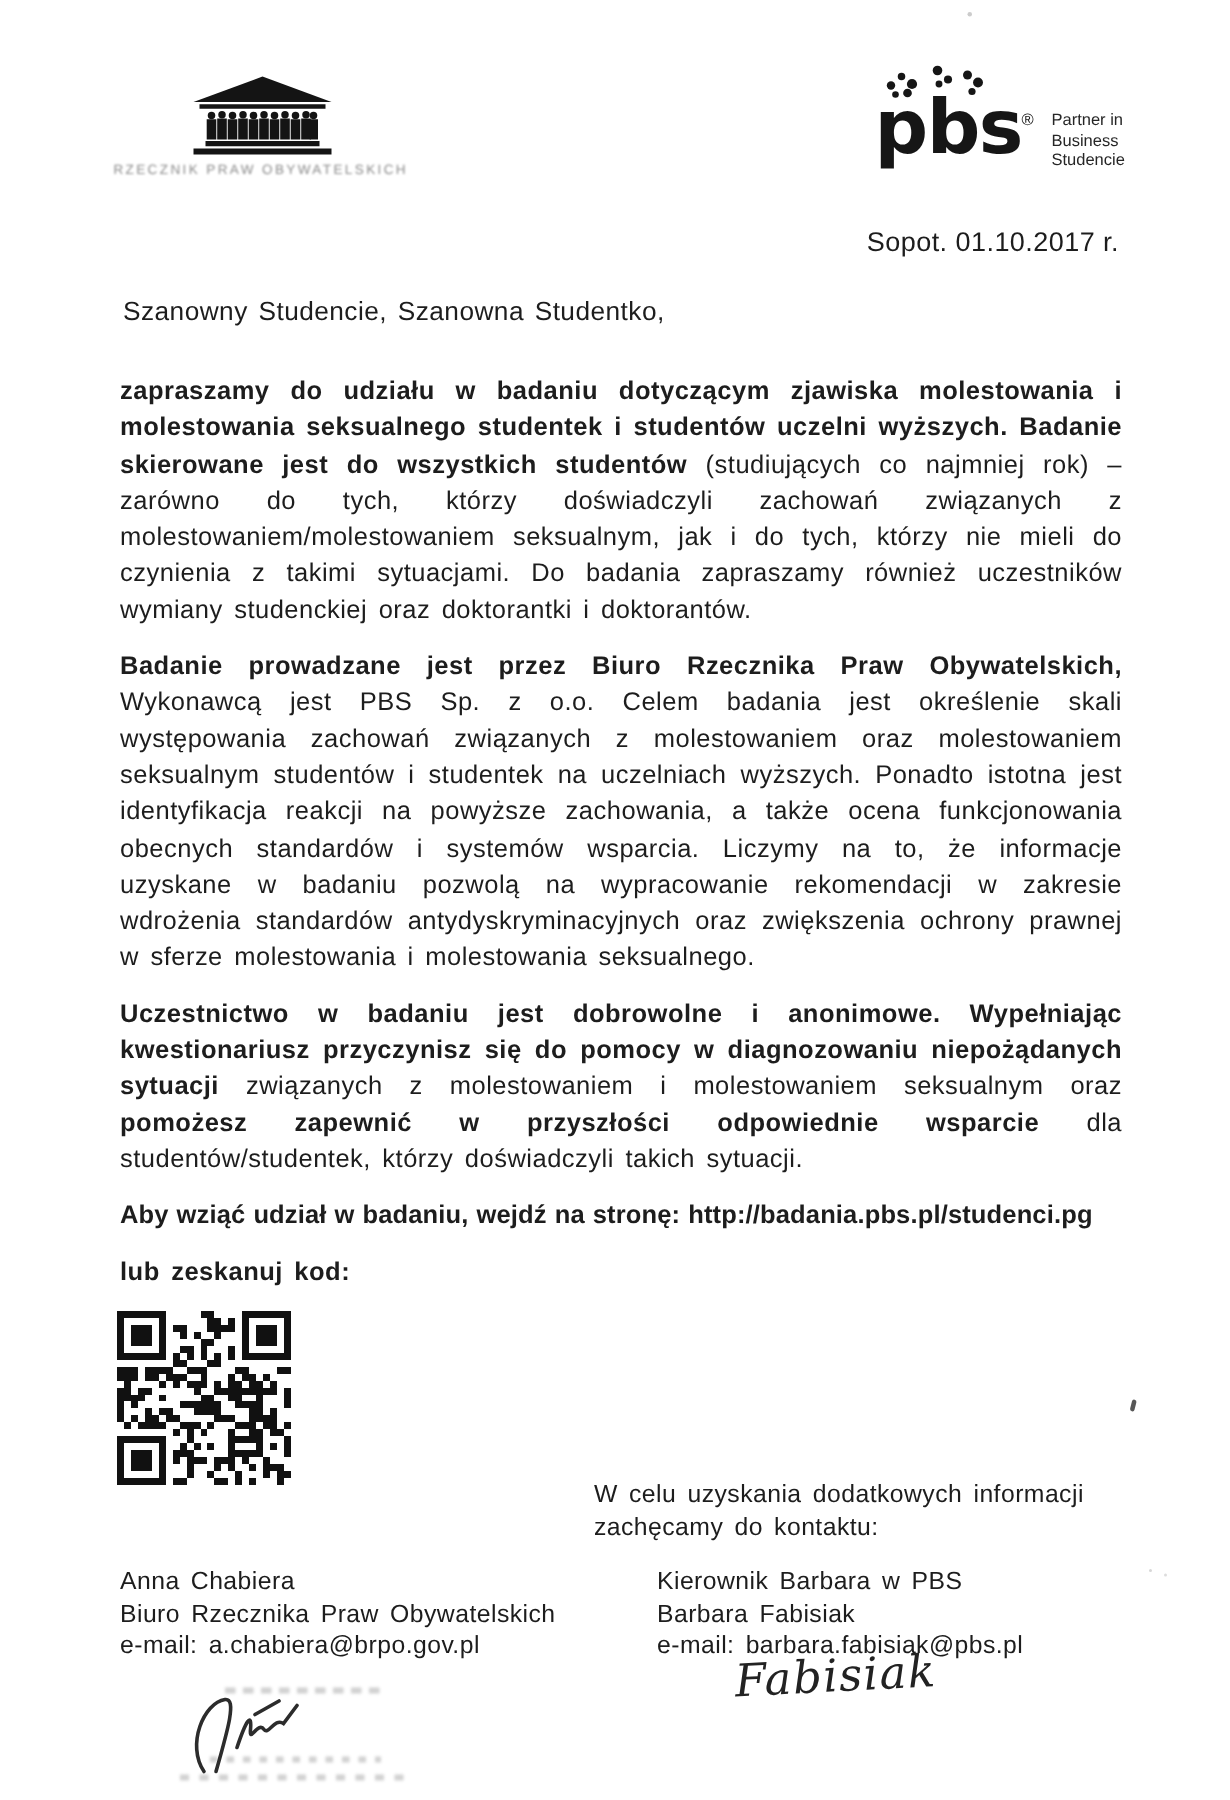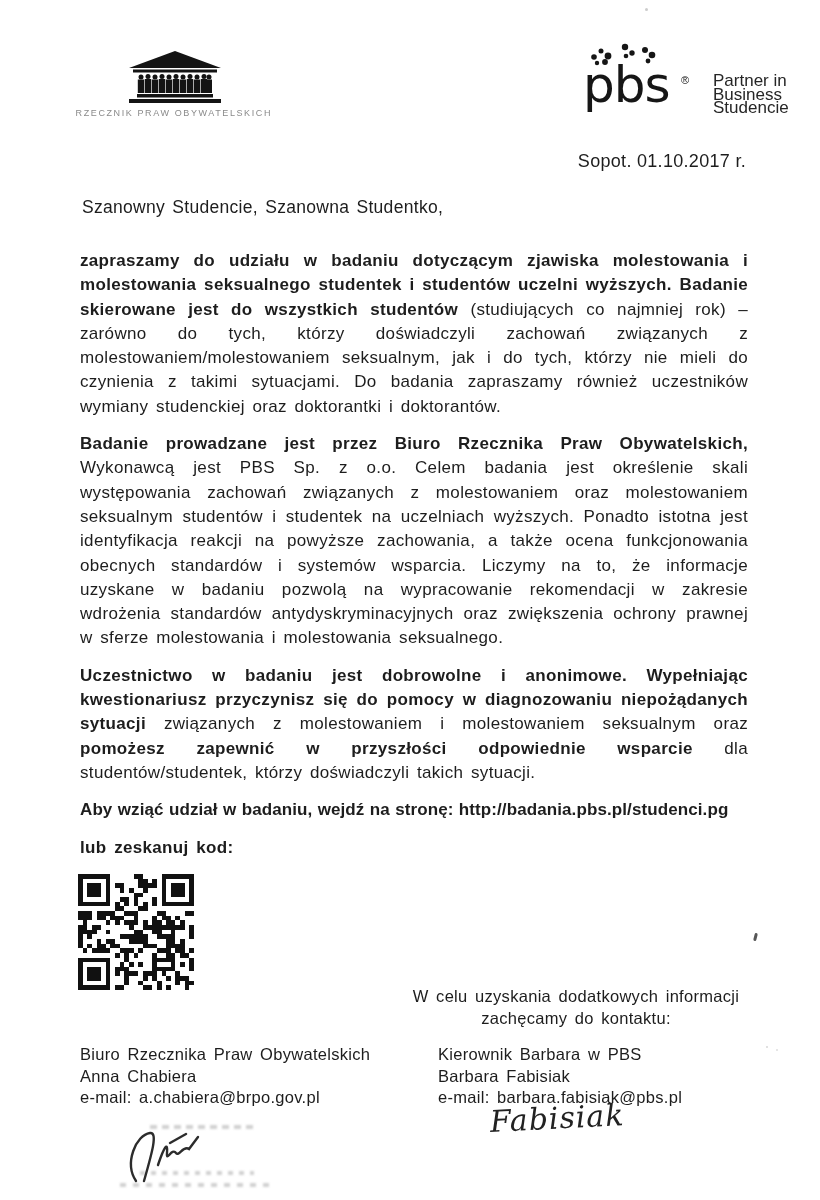--- a/index.html
+++ b/index.html
@@ -12,43 +12,43 @@
   .brpo-logo{position:absolute;left:127px;top:50px;width:96px;}
   .brpo-caption{
     position:absolute;left:72px;top:108px;width:200px;text-align:right;
     font-size:9px;letter-spacing:1.6px;color:#8a8a8a;text-transform:uppercase;
     filter:blur(0.7px);white-space:nowrap;
   }
   .pbs-logo{position:absolute;left:583px;top:42px;width:210px;height:86px;}
   .pbs-dots{position:absolute;left:2px;top:0;}
   .pbs-word{
     position:absolute;left:0;top:18px;
-    font-family:"DejaVu Sans", sans-serif;font-weight:400;font-size:50px;line-height:50px;
+    font-family:"DejaVu Sans", sans-serif;font-weight:700;font-size:50px;line-height:50px;
     letter-spacing:-1px;color:#161616;
   }
   .pbs-reg{position:absolute;left:98px;top:32px;font-size:11px;color:#161616;}
-  .pbs-tagline{position:absolute;left:118px;top:32px;font-size:17px;line-height:13.5px;color:#262626;margin-left:12px;}
+  .pbs-tagline{position:absolute;left:118px;top:32px;font-size:11px;line-height:13.5px;color:#262626;}
   .date-line{position:absolute;right:74px;top:151px;font-size:18px;letter-spacing:.3px;}
   .salutation{position:absolute;left:82px;top:197px;font-size:17.5px;letter-spacing:.3px;word-spacing:2px;}
   
   .body-text{
     position:absolute;left:80px;top:249px;width:668px;
     font-size:17px;line-height:24.3px;letter-spacing:.33px;word-spacing:2.6px;
     text-align:justify;
   }
   .body-text p{margin:0 0 13px;}
   b,strong,.bold{font-weight:700;}
   .cta-line{font-weight:700;white-space:nowrap;letter-spacing:.1px;word-spacing:.5px;margin-top:7px !important;}
   .scan-label{font-weight:700;margin-top:2px !important;}
   
   .qr-row{position:relative;height:120px;margin-top:14px;}
   .qr-box{position:absolute;left:-2px;top:0;width:118px;height:118px;}
   .qr-box svg{display:block;}
   .contact-note{
-    position:absolute;left:316px;bottom:-36px;width:360px;text-align:center;
+    position:absolute;left:316px;bottom:-36px;width:360px;text-align:left;
     font-size:16.5px;line-height:22.5px;letter-spacing:.3px;margin-top:38px;
   }
   
   .contacts-row{display:flex;margin-top:50px;text-align:left;}
   .contact-col{font-size:16.5px;line-height:21.8px;letter-spacing:.3px;}
   .col-left{width:358px;}
   .col-right{flex:1;}
   .sig-script{
     margin:2px 0 0 52px;
     font-family:"DejaVu Serif", serif;font-style:italic;
@@ -456,22 +456,22 @@
           </svg>
       </div>
       <div class="contact-note">
         <div>W celu uzyskania dodatkowych informacji</div>
         <div>zachęcamy do kontaktu:</div>
       </div>
     </div>
 
     <div class="contacts-row">
       <div class="contact-col col-left">
+        <div>Anna Chabiera</div>
         <div>Biuro Rzecznika Praw Obywatelskich</div>
-        <div>Anna Chabiera</div>
         <div>e-mail: a.chabiera@brpo.gov.pl</div>
         <div class="scribble">
           <svg width="190" height="82" viewBox="0 0 190 82">
             <defs>
                 <filter id="blr" x="-20%" y="-20%" width="140%" height="140%">
                   <feGaussianBlur stdDeviation="0.9"></feGaussianBlur>
                 </filter>
               </defs>
             <g filter="url(#blr)" stroke="#9a9a9a" stroke-width="4" opacity=".45" fill="none">
               <path d="M44 8 H152" stroke-dasharray="7 5"></path>

